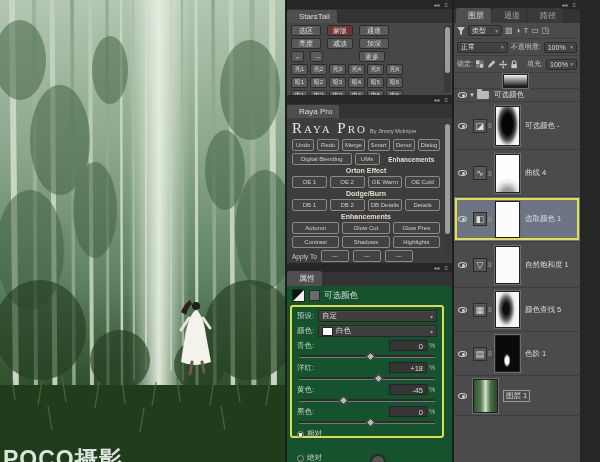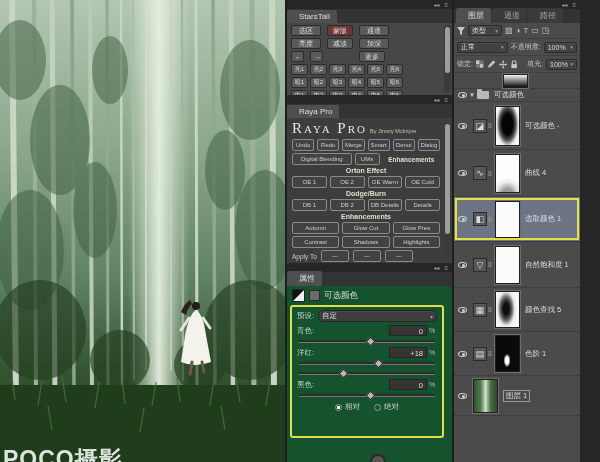--- a/index.html
+++ b/index.html
@@ -49,36 +49,36 @@
   #props .pbody { position:relative; height:176px; background:#14532d; color:#ccc; }
   #sc-header { display:flex; align-items:center; gap:4px; padding:3px 5px; }
   .sc-ic1 { width:13px; height:13px; background:linear-gradient(135deg,#111 49%,#eee 51%);
     border:1px solid #222; }
   .sc-ic2 { width:11px; height:11px; background:#6a6a6a; border:1px solid #2a2a2a; }
   #sc-title { font-size:8.5px; color:#ddd; }
   #sc-box { position:absolute; left:3px; right:8px; top:19px; height:133px;
     border:2px solid #dedd4a; border-radius:3px; padding:3px 5px; }
   .scrow { display:flex; align-items:center; gap:4px; margin-bottom:3px; }
   .sclabel { font-size:7.5px; color:#ccc; white-space:nowrap; }
-  .scdd { flex:1; height:12px; background:#3e3e3e; border:1px solid #262626; border-radius:5px;
+  .scdd { flex:1; height:12px; background:#3e3e3e; border:1px solid #262626; border-radius:0;
     display:flex; align-items:center; padding:0 3px; font-size:7.5px; color:#ddd; gap:3px;
     box-shadow:inset 0 1px 0 rgba(255,255,255,.06); }
   .scdd .arr { margin-left:auto; font-size:6px; color:#999; }
   .swatch { width:11px; height:9px; background:#fff; border:1px solid #222; }
   .slrow { margin-bottom:1px; }
   .slhead { display:flex; align-items:center; }
   .slval { margin-left:auto; width:38px; height:11px; background:#353535; border:1px solid #242424;
     color:#ddd; font-size:7.5px; text-align:right; padding:0 3px; line-height:11px; }
   .slpct { font-size:7px; color:#bbb; margin-left:2px; width:8px; }
   .sltrack { position:relative; height:8px; margin:1px 2px 2px 2px; }
   .sltrack:before { content:""; position:absolute; left:0; right:0; top:3px; height:2px;
     background:#2c2c2c; border-bottom:1px solid #777; }
   .slthumb { position:absolute; top:1px; width:7px; height:7px; background:#b9b9b9;
     border:1px solid #222; transform:rotate(45deg); }
-  #sc-radios { display:flex; justify-content:center; gap:14px; margin-top:3px; }
+  #sc-radios { display:flex; justify-content:center; gap:14px; margin-top:3px;flex-direction:column; }
   .radio { display:flex; align-items:center; gap:3px; font-size:7.5px; color:#ccc; }
   .rdot { width:7px; height:7px; border:1px solid #999; border-radius:50%; }
   .rdot.on { background:radial-gradient(circle at 50% 50%, #eee 0 40%, transparent 45%); }
   #props-footer { position:absolute; bottom:-8px; left:50%; width:16px; height:16px;
     border:2px solid #2a2a2a; border-radius:50%; background:#555; }
   
   .ltabs { height:14px; background:#333; display:flex; align-items:flex-end; gap:1px; padding-left:2px; }
   .lrow { display:flex; align-items:center; padding:0 3px; gap:3px; border-bottom:1px solid #404040; }
   #filter-row { height:16px; background:#4b4b4b; }
   .funnel { width:8px; height:8px; }
@@ -329,20 +329,28 @@
         <span id="sc-title">可选颜色</span>
       </div>
       <div id="sc-box">
         <div class="scrow">
           <span class="sclabel">预设:</span>
           <span class="scdd">
             <span>自定</span>
               <span class="arr">▾</span>
           </span>
         </div>
+        <div class="scrow">
+          <span class="sclabel">颜色:</span>
+          <span class="scdd">
+            <span class="swatch"></span>
+            <span>白色</span>
+              <span class="arr">▾</span>
+          </span>
+        </div>
         <div class="slrow">
           <div class="slhead">
             <span class="sclabel">青色:</span>
             <span class="slval">0</span>
             <span class="slpct">%</span>
           </div>
           <div class="sltrack">
               <span class="slthumb" style="left:50%"></span>
             </div>
         </div>
@@ -350,20 +358,25 @@
           <div class="slhead">
             <span class="sclabel">洋红:</span>
             <span class="slval">+18</span>
             <span class="slpct">%</span>
           </div>
           <div class="sltrack">
               <span class="slthumb" style="left:56%"></span>
             </div>
         </div>
         <div class="slrow">
+          <div class="slhead">
+            <span class="sclabel">黄色:</span>
+            <span class="slval">-45</span>
+            <span class="slpct">%</span>
+          </div>
           <div class="sltrack">
               <span class="slthumb" style="left:30%"></span>
             </div>
         </div>
         <div class="slrow">
           <div class="slhead">
             <span class="sclabel">黑色:</span>
             <span class="slval">0</span>
             <span class="slpct">%</span>
           </div>

